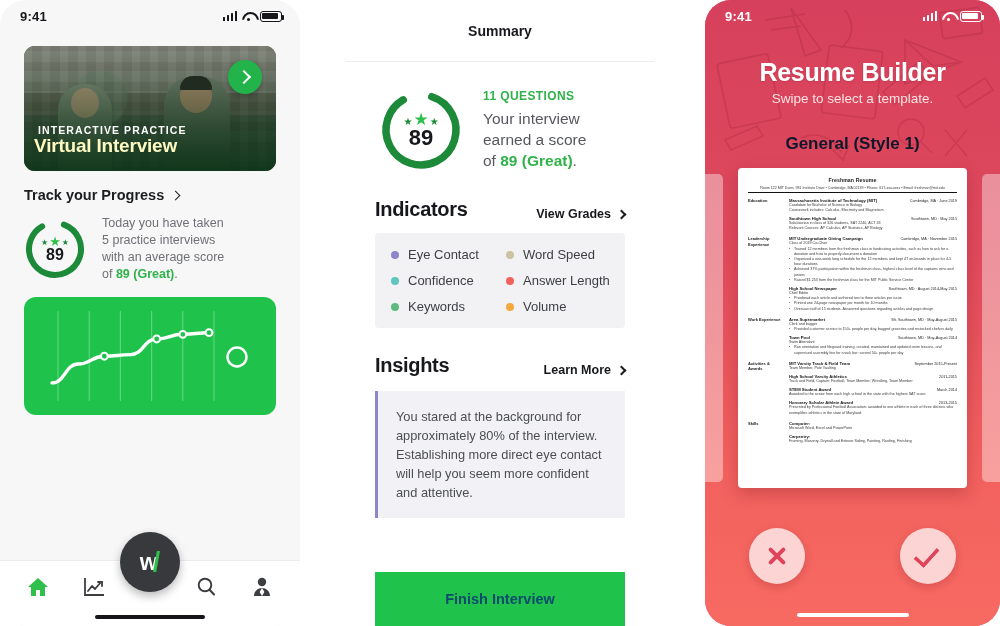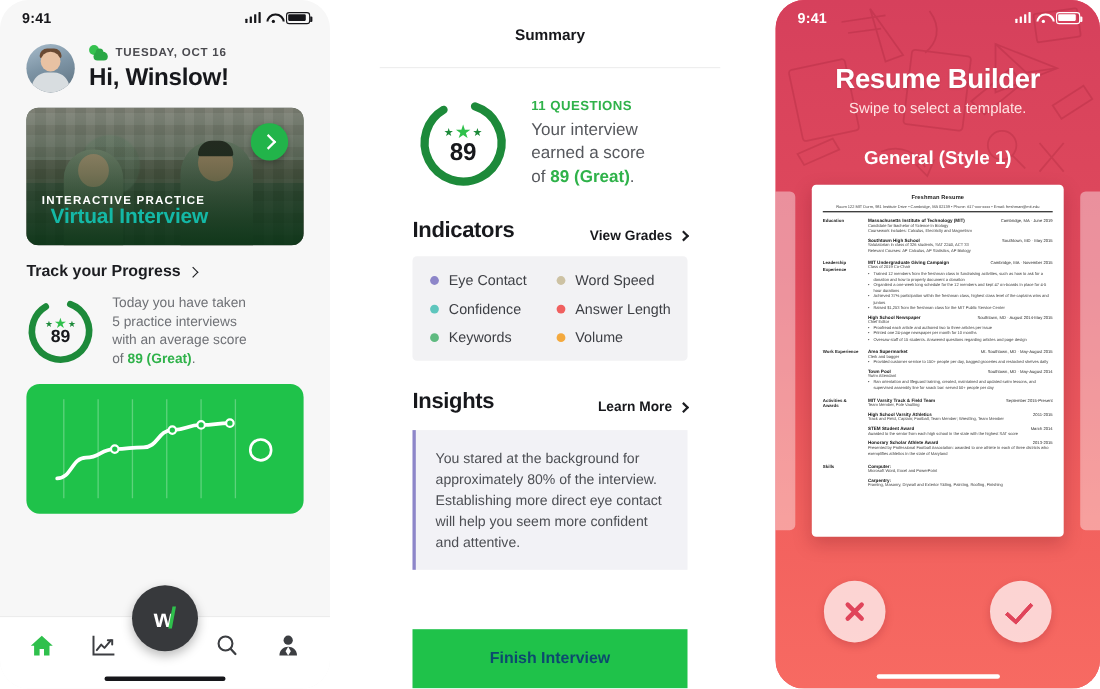--- a/index.html
+++ b/index.html
@@ -79,21 +79,21 @@
     border-radius:16px 16px 2px 2px; background:#2c2a25; }
   .hero .scrim { position:absolute; inset:0;
     background:linear-gradient(180deg, rgba(12,35,18,.12) 0%, rgba(12,45,20,.45) 48%, rgba(10,52,22,.90) 100%); }
   .playbtn { position:absolute; right:14px; top:14px; width:34px; height:34px; border-radius:50%;
     background:#22b44a; display:flex; align-items:center; justify-content:center;
     box-shadow:0 2px 6px rgba(0,0,0,.25); }
   .playbtn::after { content:""; width:8px; height:8px; border-top:2.4px solid #fff; border-right:2.4px solid #fff;
     transform:rotate(45deg); margin-left:-3px; }
   .hero .kicker { position:absolute; left:14px; bottom:35px; font-size:10.5px; font-weight:bold;
     letter-spacing:1.1px; color:#ffffff; }
-  .hero .htitle { position:absolute; left:22px; bottom:14px; font-size:19px; font-weight:bold; color:#14b8a6;
+  .hero .htitle { position:absolute; left:10px; bottom:14px; font-size:19px; font-weight:bold; color:#fef9c3;
     letter-spacing:-.2px; }
 
   .secrow { display:flex; align-items:center; gap:8px; margin:16px 24px 0 24px; }
   .secrow .t { font-size:14.5px; font-weight:bold; color:#1c1d21; }
   .chev { width:7px; height:7px; border-top:2px solid #1c1d21; border-right:2px solid #1c1d21;
     transform:rotate(45deg); }
   .chev.thin { border-width:1.8px; }
 
   .progress { display:flex; align-items:center; gap:16px; margin:12px 24px 0 24px; }
   .ring { width:62px; height:62px; flex:none; position:relative; }
@@ -157,21 +157,21 @@
   .finish span { font-size:14.5px; font-weight:bold; color:#0c4a6e; }
 
   
   .p3bg { position:absolute; inset:0;
     background:linear-gradient(180deg,#d6405c 0%,#e04a5c 40%,#f2615e 75%,#f76a62 100%); }
   .doodles { position:absolute; inset:0; opacity:.17; }
   .s3title { position:relative; text-align:center; margin-top:26px; font-size:25px; font-weight:bold;
     color:#fff; letter-spacing:-.3px; text-shadow:0 1px 2px rgba(0,0,0,.12); }
   .s3sub { position:relative; text-align:center; margin-top:4px; font-size:13.5px; color:#ffe3e3; }
   .s3style { position:relative; text-align:center; margin-top:28px; font-size:17px; font-weight:bold;
-    color:#ffffff; }
+    color:#0f172a; }
 
   .cardwrap { position:relative; margin-top:14px; height:320px; }
   .side { position:absolute; top:6px; width:44px; height:308px; border-radius:5px;
     background:rgba(255,255,255,.40); overflow:hidden; }
   .side.left { left:-26px; }
   .side.right { right:-26px; }
   .resume { position:absolute; left:33px; top:0; width:229px; height:320px; background:#fff;
     border-radius:4px; box-shadow:0 6px 16px rgba(100,10,25,.25); overflow:hidden;
     padding:9px 10px 0 10px; }
   .r-title { text-align:center; font-size:5.2px; font-weight:bold; color:#1a1a1a; letter-spacing:.1px; }
@@ -218,37 +218,20 @@
             <i></i>
             <i></i>
           </span>
         <span class="wifi"></span>
         <span class="batt">
             <span></span>
           </span>
       </div>
     </div>
 
-    <div class="greet">
-      <div class="avatar">
-        <div class="body"></div>
-          <div class="hair"></div>
-          <div class="face"></div>
-      </div>
-      <div class="datebox">
-        <div class="daterow">
-          <span class="wicon">
-            <span class="sun"></span>
-              <span class="cloud"></span>
-          </span>
-          <span class="datetxt">TUESDAY, OCT 16</span>
-        </div>
-        <div class="hello">Hi, Winslow!</div>
-      </div>
-    </div>
 
     <div class="hero">
       <div class="photo"></div>
       <div class="pblur"></div>
       <div class="pA"></div>
       <div class="pB"></div>
       <div class="scrim"></div>
       <div class="playbtn"></div>
       <div class="kicker">INTERACTIVE PRACTICE</div>
       <div class="htitle">Virtual Interview</div>

